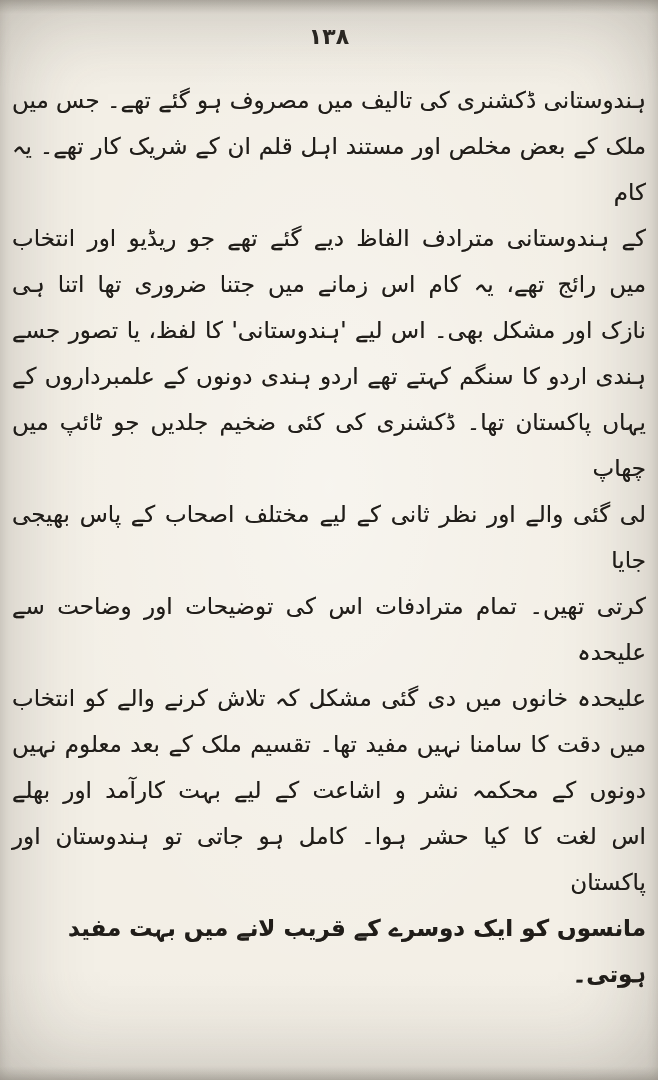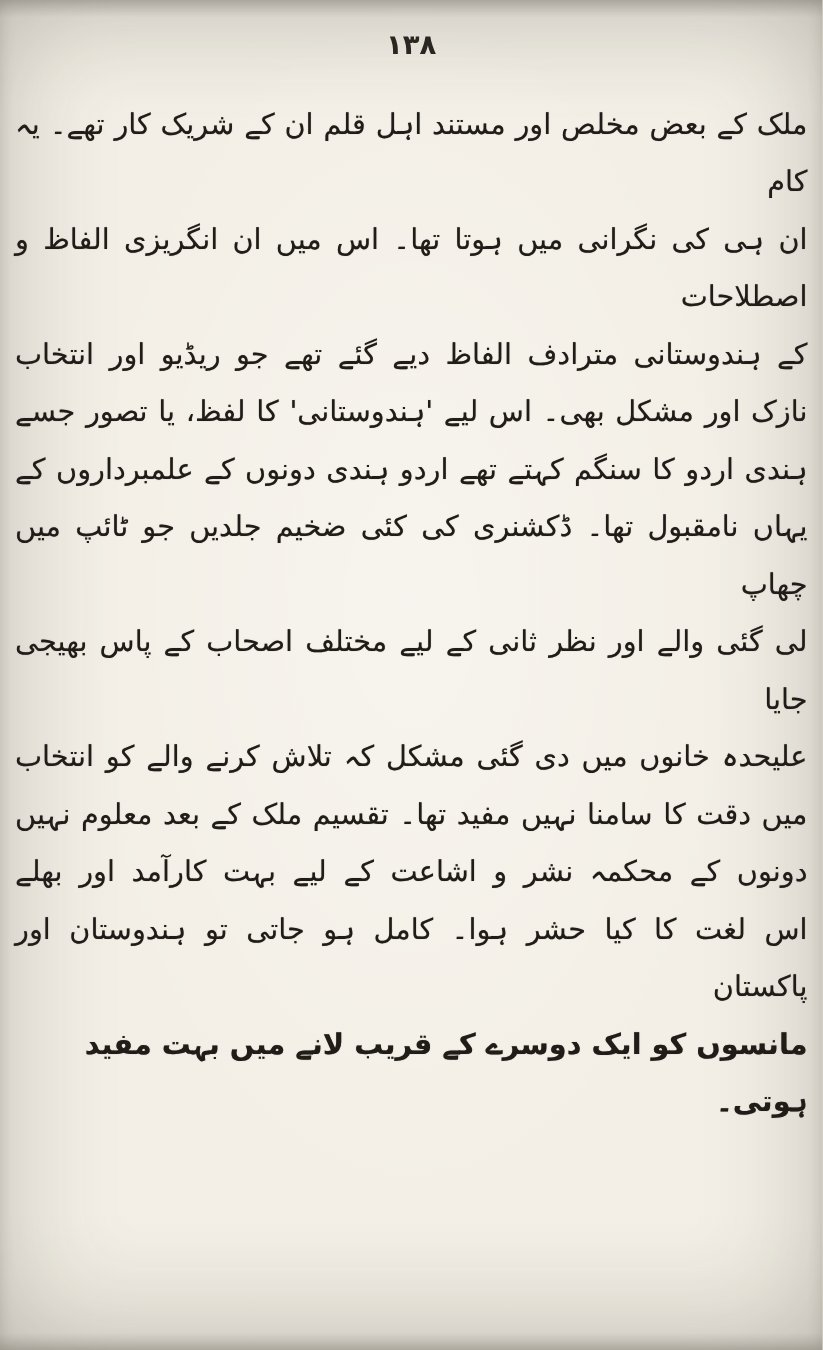--- a/index.html
+++ b/index.html
@@ -70,27 +70,29 @@
 <body>
 
 <div class="scan-page">
   <div class="edge-shadow-top"></div>
 
   <div class="page-number">۱۳۸</div>
 
   <div class="body-text">
 
     <div class="para">
+      <span class="line">ہندوستانی ڈکشنری کی تالیف میں مصروف ہو گئے تھے۔ جس میں</span>
       <span class="line">ملک کے بعض مخلص اور مستند اہل قلم ان کے شریک کار تھے۔ یہ کام</span>
-      <span class="line">ان ہی کی نگرانی میں ہوتا تھا۔ اس میں ان انگریزی الفاظ و اصطلاحات</span>
       <span class="line">کے ہندوستانی مترادف الفاظ دیے گئے تھے جو ریڈیو اور انتخاب</span>
+      <span class="line">میں رائج تھے، یہ کام اس زمانے میں جتنا ضروری تھا اتنا ہی</span>
       <span class="line">نازک اور مشکل بھی۔ اس لیے 'ہندوستانی' کا لفظ، یا تصور جسے</span>
       <span class="line">ہندی اردو کا سنگم کہتے تھے اردو ہندی دونوں کے علمبرداروں کے</span>
-      <span class="line">یہاں نامقبول تھا۔ ڈکشنری کی کئی ضخیم جلدیں جو ٹائپ میں چھاپ</span>
+      <span class="line">یہاں پاکستان تھا۔ ڈکشنری کی کئی ضخیم جلدیں جو ٹائپ میں چھاپ</span>
       <span class="line">لی گئی والے اور نظر ثانی کے لیے مختلف اصحاب کے پاس بھیجی جایا</span>
+      <span class="line">کرتی تھیں۔ تمام مترادفات اس کی توضیحات اور وضاحت سے علیحدہ</span>
       <span class="line">علیحدہ خانوں میں دی گئی مشکل کہ تلاش کرنے والے کو انتخاب</span>
       <span class="line">میں دقت کا سامنا نہیں مفید تھا۔ تقسیم ملک کے بعد معلوم نہیں</span>
       <span class="line">دونوں کے محکمہ نشر و اشاعت کے لیے بہت کارآمد اور بھلے</span>
       <span class="line">اس لغت کا کیا حشر ہوا۔ کامل ہو جاتی تو ہندوستان اور پاکستان</span>
       <span class="line short">مانسوں کو ایک دوسرے کے قریب لانے میں بہت مفید</span>
       <span class="line short">ہوتی۔</span>
     </div>
 
   </div>
 

